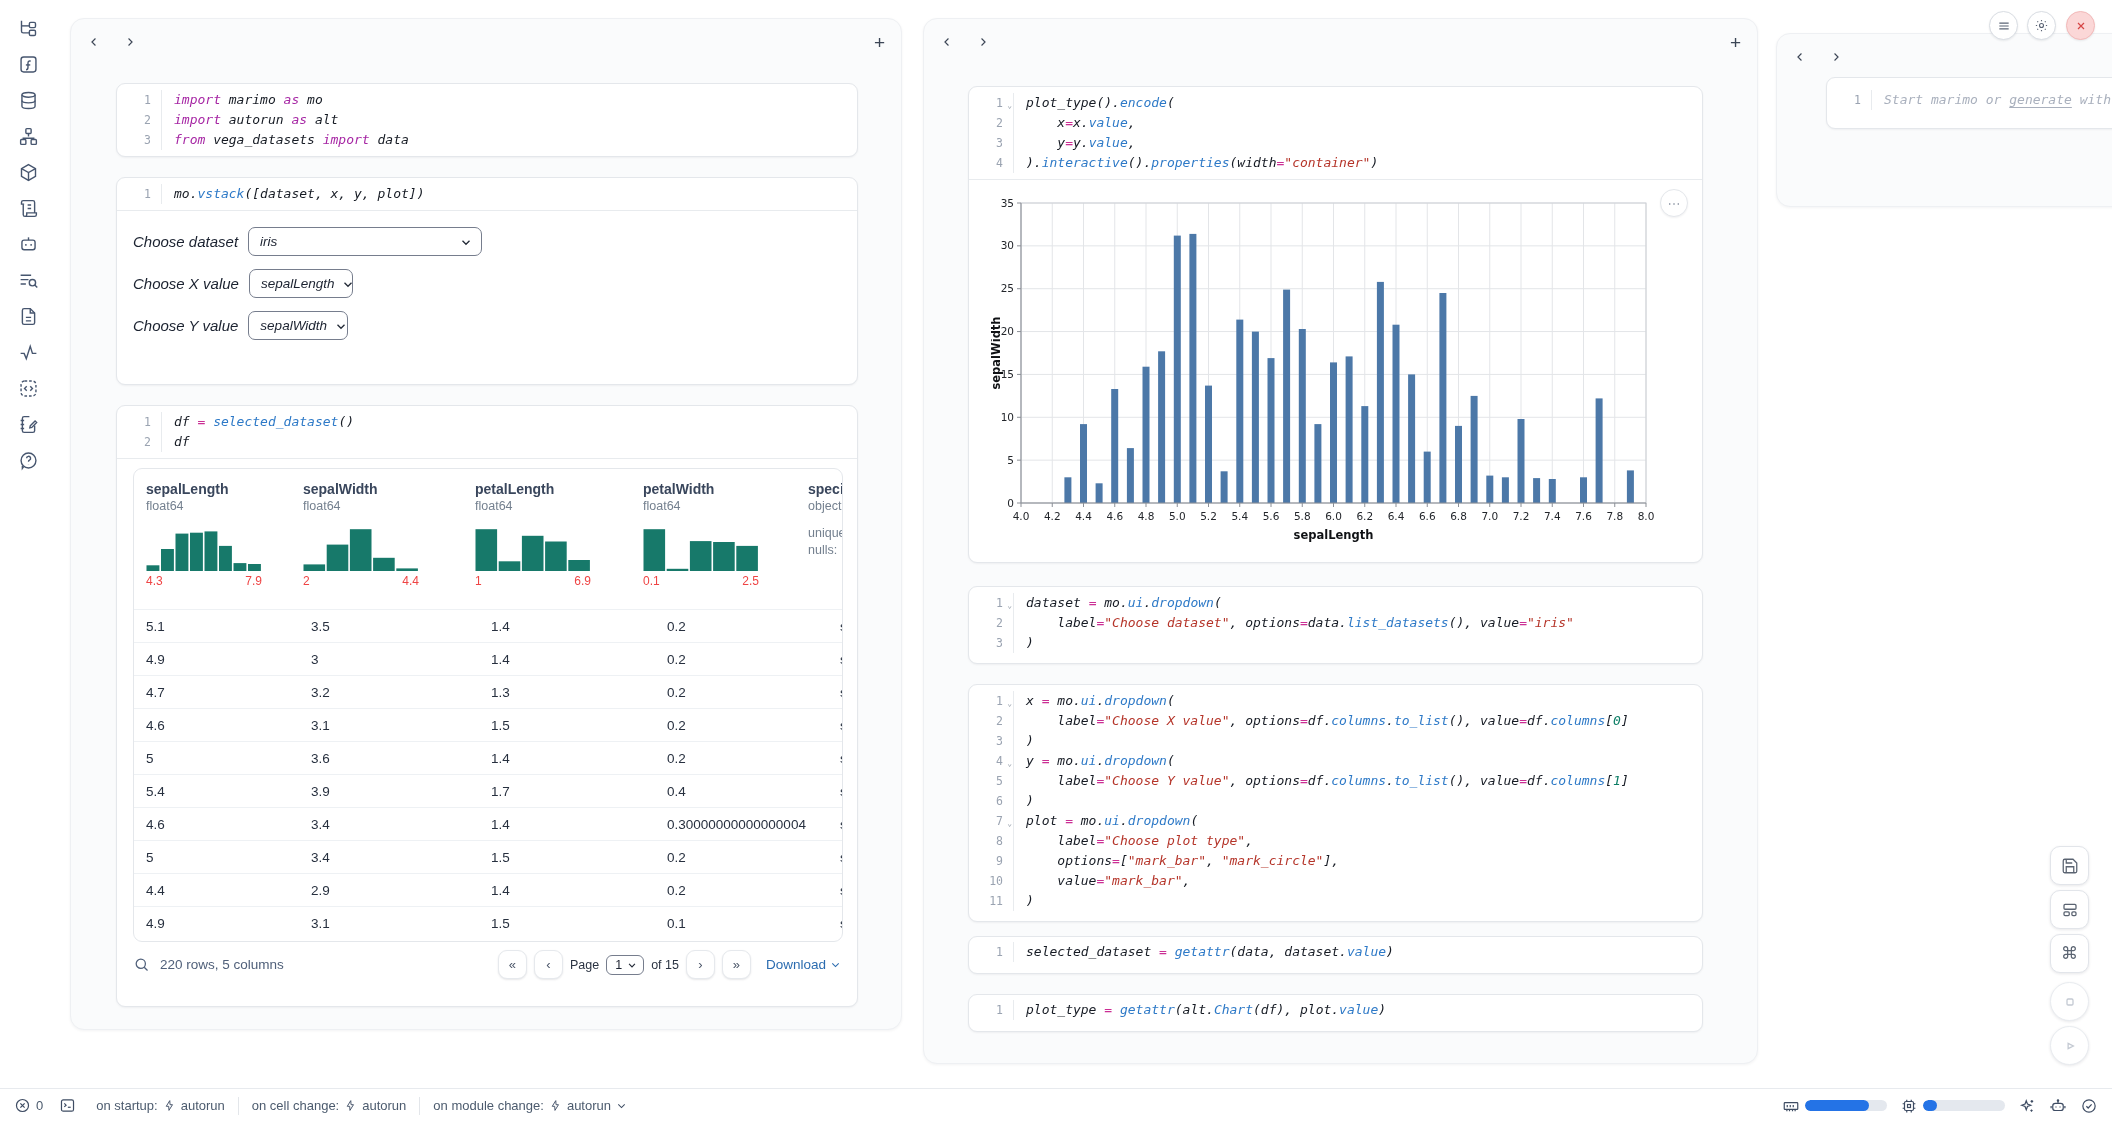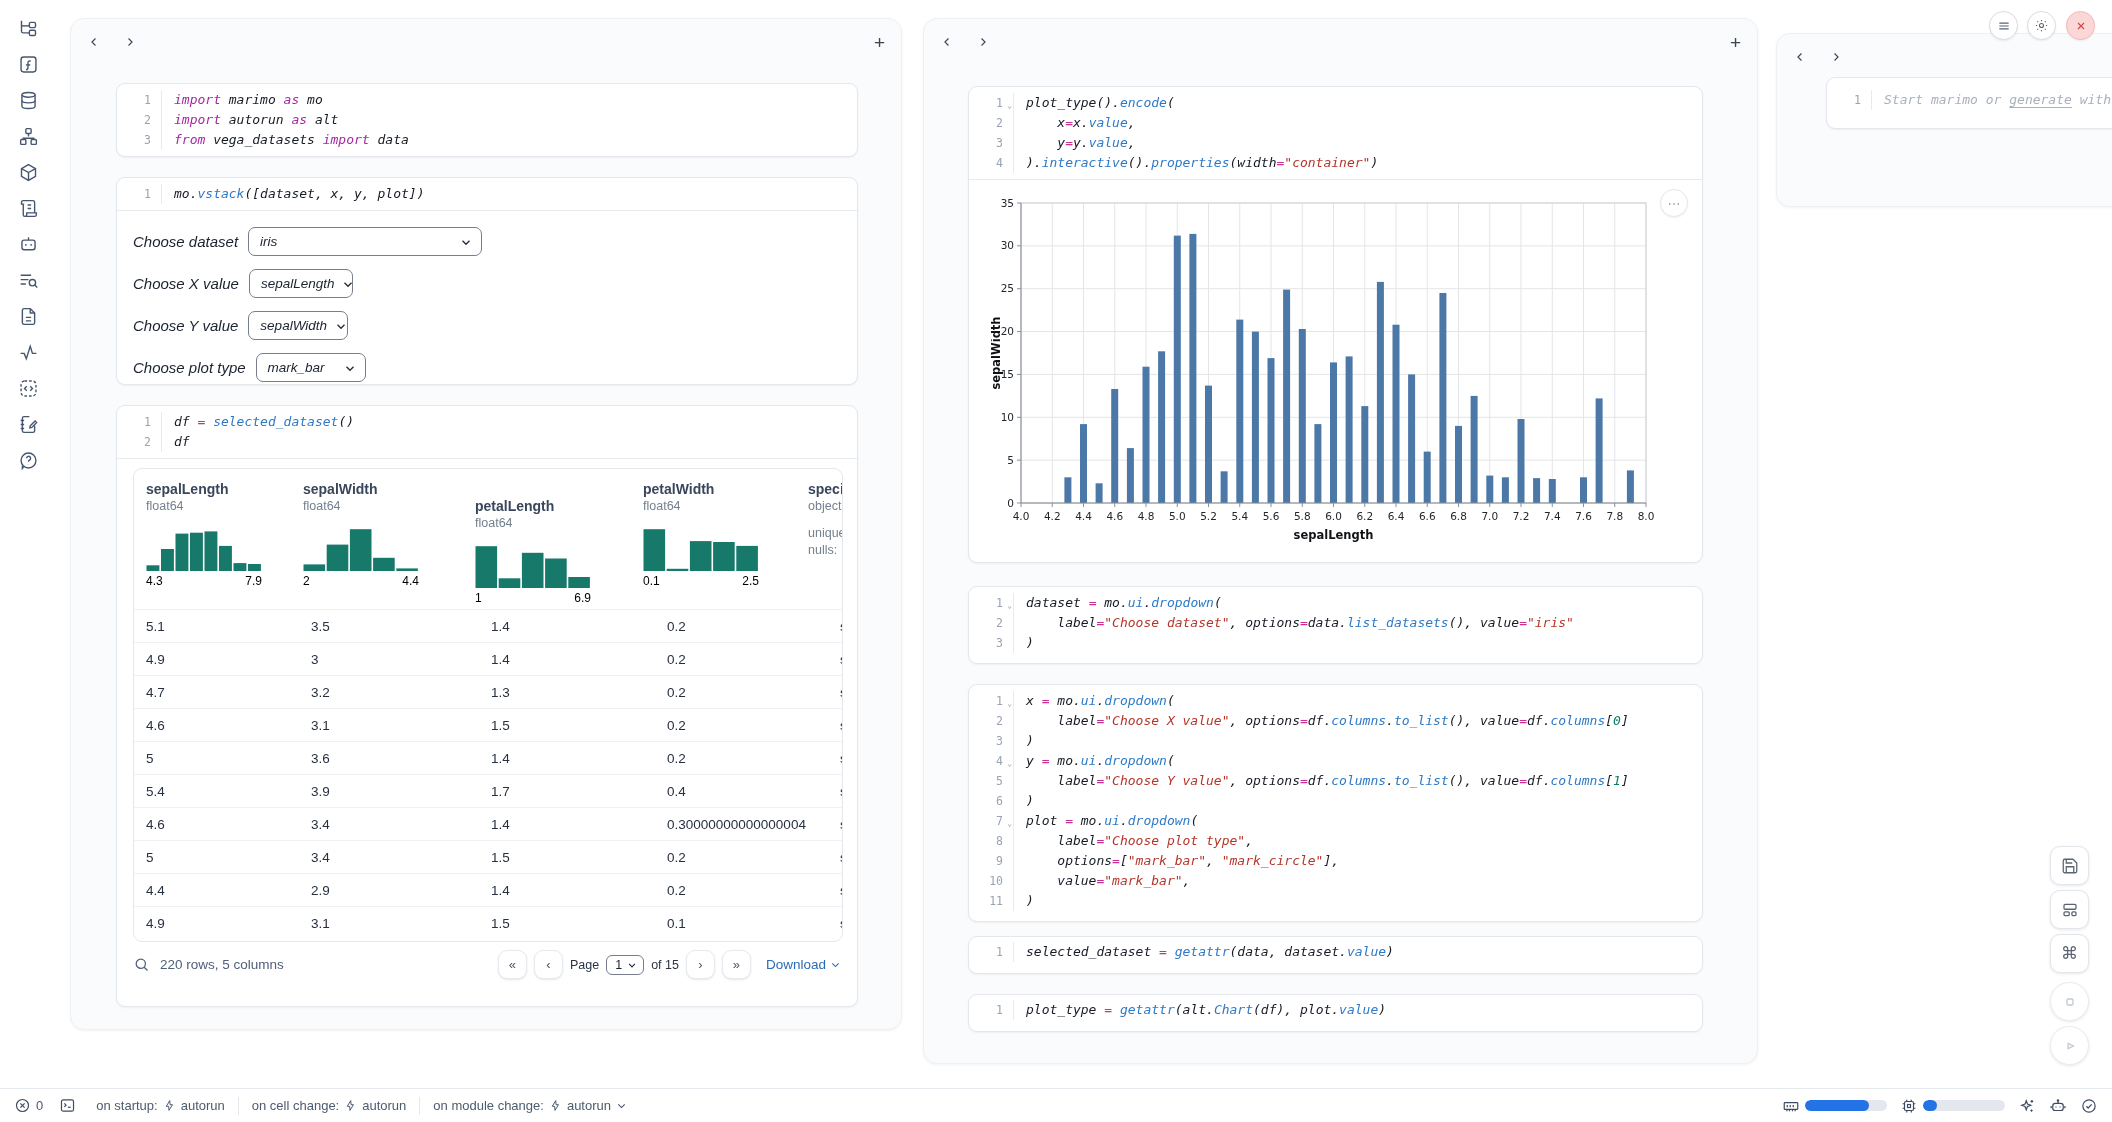--- a/index.html
+++ b/index.html
@@ -41,21 +41,21 @@
   .sw0{width:212px}.sw1{width:82px}.sw2{width:78px}.sw3{width:88px}
   .chev{flex:none;margin-left:8px;}
   
   .tbl-wrap{position:absolute;left:16px;top:62px;width:708px;height:472px;border:1px solid #e4e7eb;
             border-radius:9px;overflow:hidden;background:#fff;}
   #thead{display:flex;padding:12px 0 0 12px;height:128px;}
   .th{flex:none;cursor:pointer;}
   .th .nm{font-weight:bold;font-size:14px;color:#39465c;}
   .th .tp{font-size:12.5px;color:#74808f;margin-top:2px;}
   .hist{margin-top:12px;}
-  .rng{display:flex;justify-content:space-between;font-size:12px;color:#000000;margin-top:3px;width:116px;}
+  .rng{display:flex;justify-content:space-between;font-size:12px;color:#ef4444;margin-top:3px;width:116px;}
   .stats{font-size:12.5px;color:#74808f;margin-top:12px;line-height:17px;}
   .tr{display:flex;border-top:1px solid #eef1f4;padding-left:12px;height:32px;align-items:center;
       font-size:13.5px;color:#27303f;}
   .td{flex:none;overflow:hidden;white-space:nowrap;padding-right:8px;}
   .tfoot{position:absolute;left:16px;top:544px;width:708px;display:flex;align-items:center;
          font-size:13.5px;color:#50607a;}
   .sum{margin-left:10px;}
   .pgr{margin-left:auto;display:flex;align-items:center;gap:7px;}
   .pgbtn{width:27px;height:27px;border:1px solid #e6e9ed;border-radius:9px;background:#fff;
          box-shadow:0 1px 2px rgba(16,24,40,.1);display:flex;align-items:center;justify-content:center;
@@ -247,29 +247,20 @@
               <span>sepalLength</span>
               <svg class="chev" width="12" height="12" viewBox="0 0 24 24">
                 <path d="M5 9.5l7 7 7-7" fill="none" stroke="#242b38" stroke-width="2.6"></path>
               </svg>
             </span>
           </div>
           <div class="ctl-row">
             <span class="ctl-label">Choose Y value</span>
             <span class="select sw2">
               <span>sepalWidth</span>
-              <svg class="chev" width="12" height="12" viewBox="0 0 24 24">
-                <path d="M5 9.5l7 7 7-7" fill="none" stroke="#242b38" stroke-width="2.6"></path>
-              </svg>
-            </span>
-          </div>
-          <div class="ctl-row">
-            <span class="ctl-label">Choose plot type</span>
-            <span class="select sw3">
-              <span>mark_bar</span>
               <svg class="chev" width="12" height="12" viewBox="0 0 24 24">
                 <path d="M5 9.5l7 7 7-7" fill="none" stroke="#242b38" stroke-width="2.6"></path>
               </svg>
             </span>
           </div>
         </div>
     </div>
 
     <div class="cell" style="left:45px;top:386px;width:740px;height:600px;">
       <div class="code codesep">
@@ -310,21 +301,21 @@
                 <rect x="23.7" y="19.6" width="21.6" height="26.4" fill="#17796a"></rect>
                 <rect x="46.9" y="4.2" width="21.6" height="41.8" fill="#17796a"></rect>
                 <rect x="70.1" y="32.8" width="21.6" height="13.2" fill="#17796a"></rect>
                 <rect x="93.3" y="43.4" width="21.6" height="2.6" fill="#17796a"></rect>
               </svg>
               <div class="rng">
                 <span>2</span>
                 <span>4.4</span>
               </div>
             </div>
-            <div class="th" style="width: 168px; margin-top: 17px;">
+            <div class="th" style="width: 168px;">
               <div class="nm">petalLength</div>
               <div class="tp">float64</div>
               <svg width="116" height="46" class="hist">
                 <rect x="0.5" y="4.2" width="21.6" height="41.8" fill="#17796a"></rect>
                 <rect x="23.7" y="36.3" width="21.6" height="9.7" fill="#17796a"></rect>
                 <rect x="46.9" y="10.8" width="21.6" height="35.2" fill="#17796a"></rect>
                 <rect x="70.1" y="16.5" width="21.6" height="29.5" fill="#17796a"></rect>
                 <rect x="93.3" y="35.0" width="21.6" height="11.0" fill="#17796a"></rect>
               </svg>
               <div class="rng">

